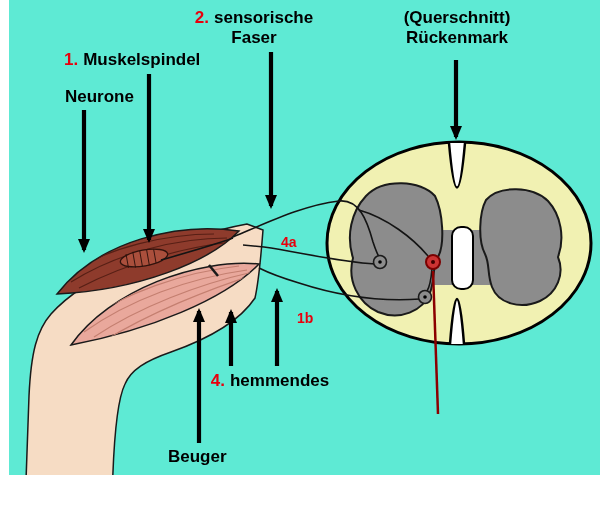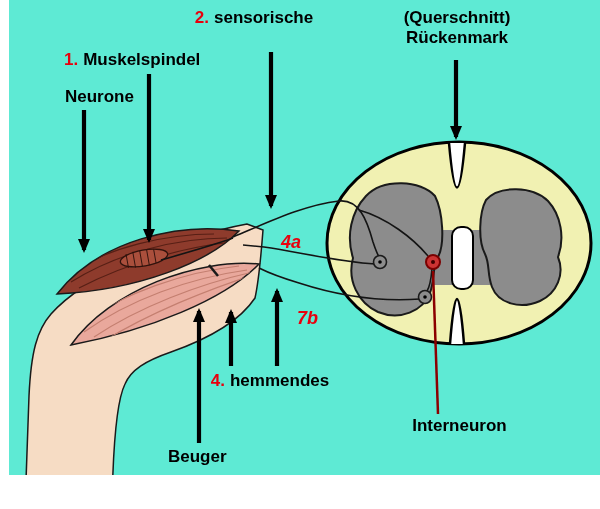--- a/index.html
+++ b/index.html
@@ -9,21 +9,21 @@
     position:relative; width:600px; height:475px; background:#5eead4; overflow:hidden;margin-left:9px;
   }
   .canvas svg { position:absolute; left:0; top:0; }
   .label {
     position:absolute; font-weight:bold; font-size:17px; color:#000;
     white-space:nowrap; line-height:20px;text-align:center;
   }
   .label .num { color:#e8000d; padding-right:5px; }
   .label .redtext { color:#d10000; }
   .center { text-align:center; }
-  .small-red { font-size:18px; color:#e8000d; line-height:16px;font-style:italic; }
+  .small-red { font-size:14px; color:#e8000d; line-height:16px; }
 </style>
 </head>
 <body>
 
 <div class="canvas">
 
   <svg width="600" height="509" viewBox="0 0 600 509">
     <defs>
       <marker id="ah" viewBox="0 0 14 12" markerWidth="14" markerHeight="12" refX="11" refY="6" orient="auto" markerUnits="userSpaceOnUse">
         <path d="M0,0 L14,6 L0,12 Z" fill="#000"></path>
@@ -106,42 +106,42 @@
       <line x1="222" y1="366" x2="222" y2="312" marker-end="url(#ah)"></line>
       <line x1="268" y1="366" x2="268" y2="291" marker-end="url(#ah)"></line>
       <line x1="190" y1="443" x2="190" y2="311" marker-end="url(#ah)"></line>
     </g>
   </svg>
 
   <div class="label center" style="left:170px; top:8px; width:150px;">
     <div>
       <span class="num">2.</span><span>sensorische</span>
     </div>
+    <div>Faser</div>
   </div>
 
   <div class="label center" style="left:372px; top:8px; width:152px;">
     <div>(Querschnitt)</div>
     <div>Rückenmark</div>
   </div>
 
   <div class="label" style="left:55px; top:50px;">
     <span class="num">1.</span><span>Muskelspindel</span>
   </div>
 
   <div class="label" style="left:56px; top:87px;">Neurone</div>
 
   <div class="label small-red" style="left:272px; top:234px;">4a</div>
 
-  <div class="label small-red" style="left:288px; top:310px;">7b</div>
+  <div class="label small-red" style="left:288px; top:310px;">1b</div>
 
   <div class="label center" style="left:196px; top:371px; width:130px;">
     <div>
       <span class="num">4.</span><span>hemmendes</span>
     </div>
   </div>
 
   <div class="label" style="left:159px; top:447px;">Beuger</div>
 
   <div class="label center" style="left:368px; top:416px; width:165px;">
-    <div>Interneuron</div>
   </div>
 
 </div>
 
 </body></html>

